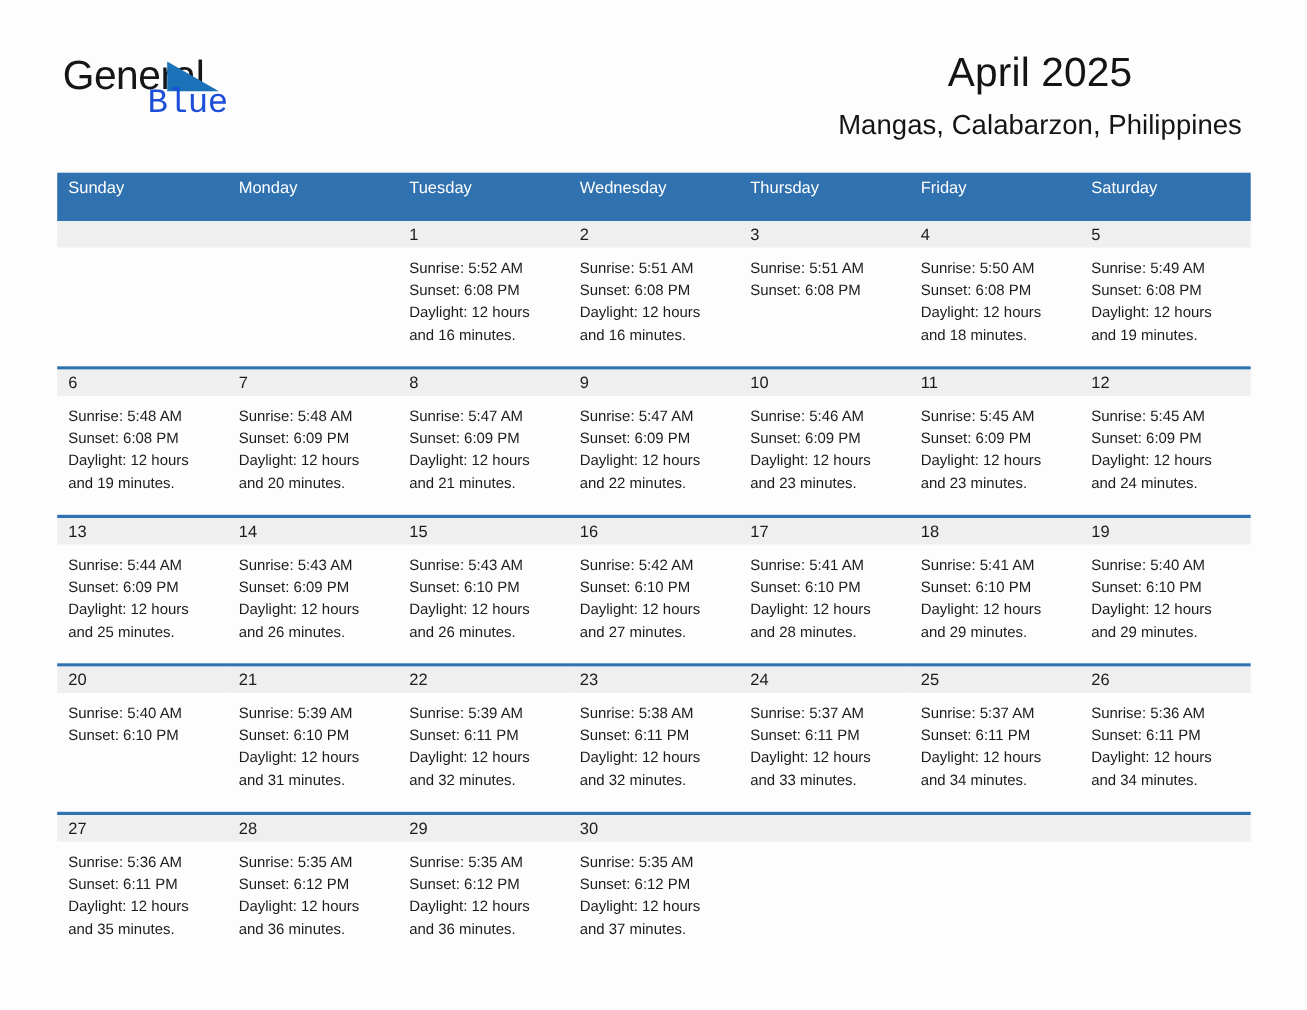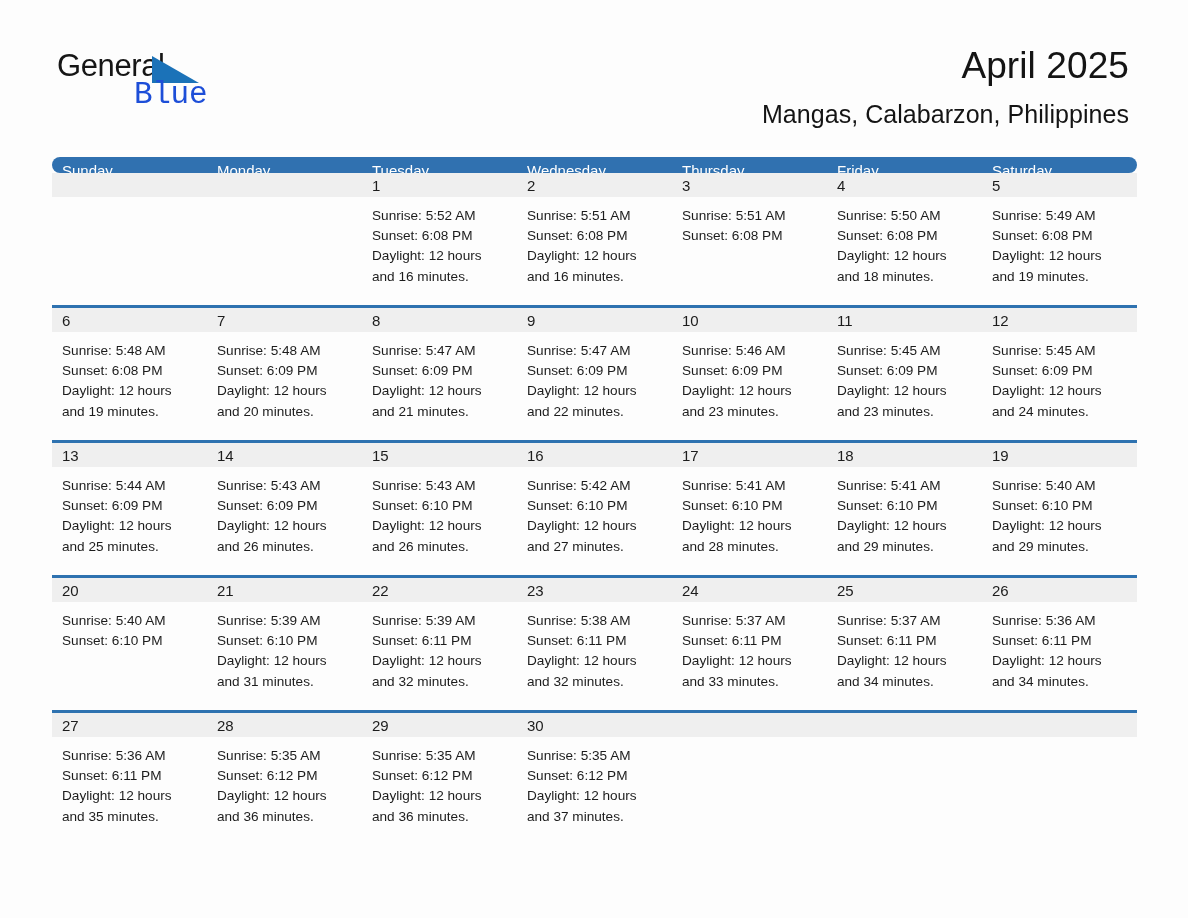--- a/index.html
+++ b/index.html
@@ -37,21 +37,21 @@
   }
   .logo-row1 {
     position: relative;
     display: block;
     height: 32px;
   }
   .logo-general {
     position: absolute;
     left: 0;
     top: 0;
-    font-size: 31px;
+    font-size: 37px;
     letter-spacing: -0.4px;
     color: #161616;
     font-family: "Liberation Sans", sans-serif;
   }
   .logo-triangle {
     position: absolute;
     left: 95px;
     top: 6px;
     width: 0;
     height: 0;
@@ -64,21 +64,21 @@
     top: 29px;
     font-size: 31px;
     letter-spacing: -0.3px;
     color: #1d4ed8;
     font-family: Liberation Mono, monospace;
   }
   .title-block {
     position: absolute;
     right: 59px;
     top: 46px;
-    text-align: right;
+    text-align: center;
   }
   .cal-title {
     font-size: 37px;
     color: #141414;
     letter-spacing: 0.1px;
     line-height: 1.08;
     white-space: nowrap;
   }
   .cal-subtitle {
     margin-top: 14px;
@@ -91,22 +91,21 @@
   
   .calendar {
     position: absolute;
     left: 52px;
     top: 157px;
     width: 1085px;
   }
   .dow-row {
     display: flex;
     background: #3071b0;
-    height: 16px;
-    border-radius: 11px;
+    height: 44px;
   }
   .dow-cell {
     flex: 1 1 0;
     color: #ffffff;
     font-size: 15px;
     line-height: 28px;
     padding-left: 10px;
     box-sizing: border-box;
     white-space: nowrap;
   }

